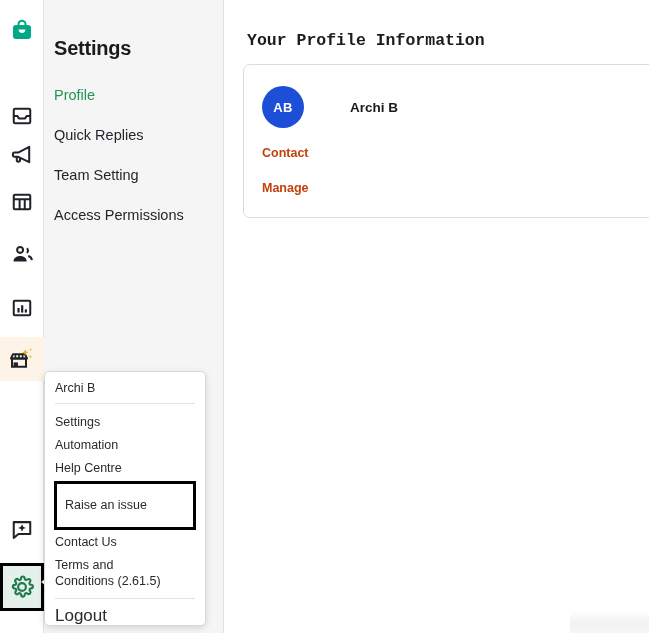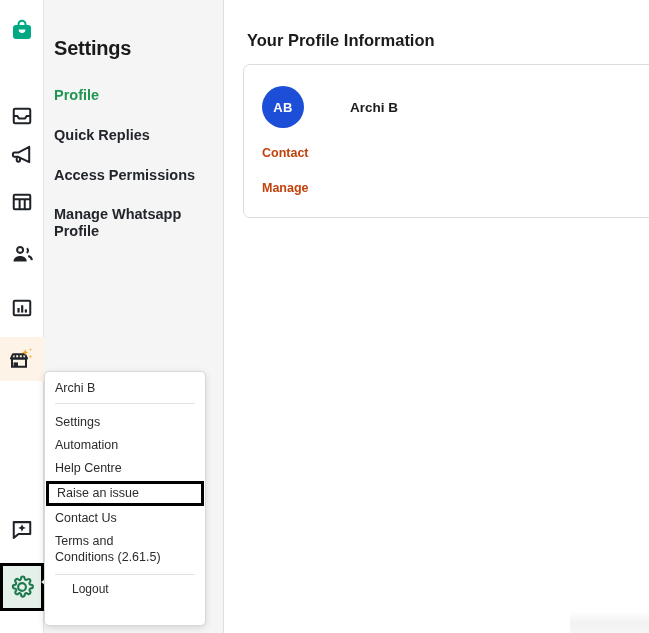--- a/index.html
+++ b/index.html
@@ -52,34 +52,34 @@
     background: #f5f5f5;
     border-right: 1px solid #e0e0e0;
   }
   .settings-title {
     position: absolute; left: 10px; top: 37px;
     font-size: 20px; font-weight: bold; color: #1b1b1b;
     letter-spacing: -0.2px;
   }
   .nav-list { position: absolute; left: 10px; top: 86px; width: 160px; }
   .nav-item {
-    font-size: 14.5px; font-weight: bold; color: #22262b;
+    font-size: 14.5px; font-weight: normal; color: #22262b;
     line-height: 18px; margin-bottom: 22px;
   }
   .nav-item.active { color: #219653; }
   .nav-item.two-line { line-height: 17px; }
 
   
   .main {
     position: absolute; left: 225px; top: 0;
     right: 0; height: 633px; background: #ffffff;
   }
   .page-title {
     position: absolute; left: 22px; top: 31px;
-    font-size: 16.5px; font-weight: bold; color: #1b1b1b;
+    font-size: 16.5px; font-weight: bold; color: #1b1b1b; font-family: Liberation Mono, monospace;
   }
   .profile-card {
     position: absolute; left: 18px; top: 64px;
     width: 480px; height: 154px;
     border: 1px solid #dcdcdc;
     border-radius: 7px;
     background: #ffffff;
   }
   .avatar {
     position: absolute; left: 18px; top: 21px;
@@ -123,25 +123,25 @@
     padding: 9px 10px 8px 10px;
   }
   .popup-sep { height: 1px; background: #e2e2e2; margin: 0 10px; }
   .popup-items { padding: 7px 0 0 0; }
   .popup-item {
     font-size: 12.5px; color: #2b2b2b;
     padding: 3px 10px; line-height: 17px;
   }
   .popup-item.highlight {
     border: 3px solid #000000;
-    margin: 1px 1px;
-    padding: 1px 8px;
+    margin: 1px 9px;
+    padding: 13px 8px;
   }
   .popup-item.two-line { line-height: 15.5px; padding-top: 4px; padding-bottom: 4px; }
-  .popup-logout { font-size: 12px; color: #2b2b2b; padding: 7px 4px 0 10px; margin-left: 17px; }
+  .popup-logout { font-size: 17px; color: #2b2b2b; padding: 7px 4px 0 10px; }
 </style>
 </head>
 <body>
 
 <div id="app">
 
   <div class="rail">
 
     <div class="rail-btn" style="top:8px">
       <svg width="24" height="24" viewBox="0 0 24 24" aria-hidden="true">
@@ -222,24 +222,24 @@
   <div class="settings-panel">
     <div class="settings-title">Settings</div>
     <div class="nav-list">
       <div class="nav-item active">
         <span>Profile</span>
       </div>
       <div class="nav-item">
         <span>Quick Replies</span>
       </div>
       <div class="nav-item">
+        <span>Team Setting</span>
+      </div>
+      <div class="nav-item">
         <span>Access Permissions</span>
-      </div>
-      <div class="nav-item two-line" style="width:128px">
-        <span>Manage Whatsapp Profile</span>
       </div>
     </div>
   </div>
 
   <div class="main">
     <div class="page-title">Your Profile Information</div>
 
     <div class="profile-card">
       <div class="avatar">AB</div>
       <div class="profile-name">Archi B</div>

